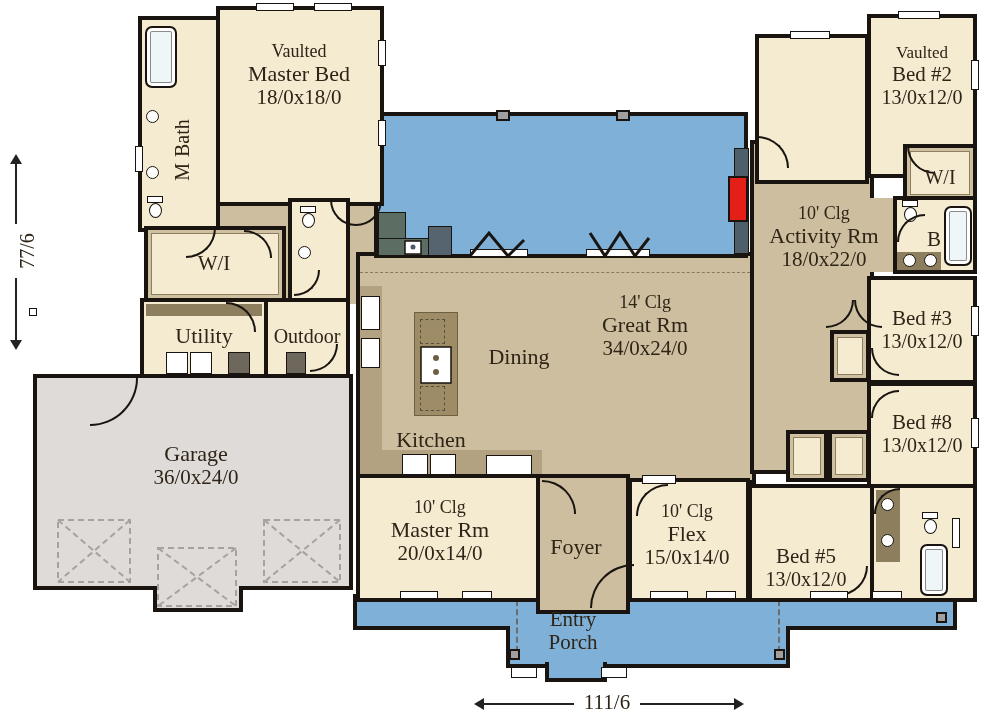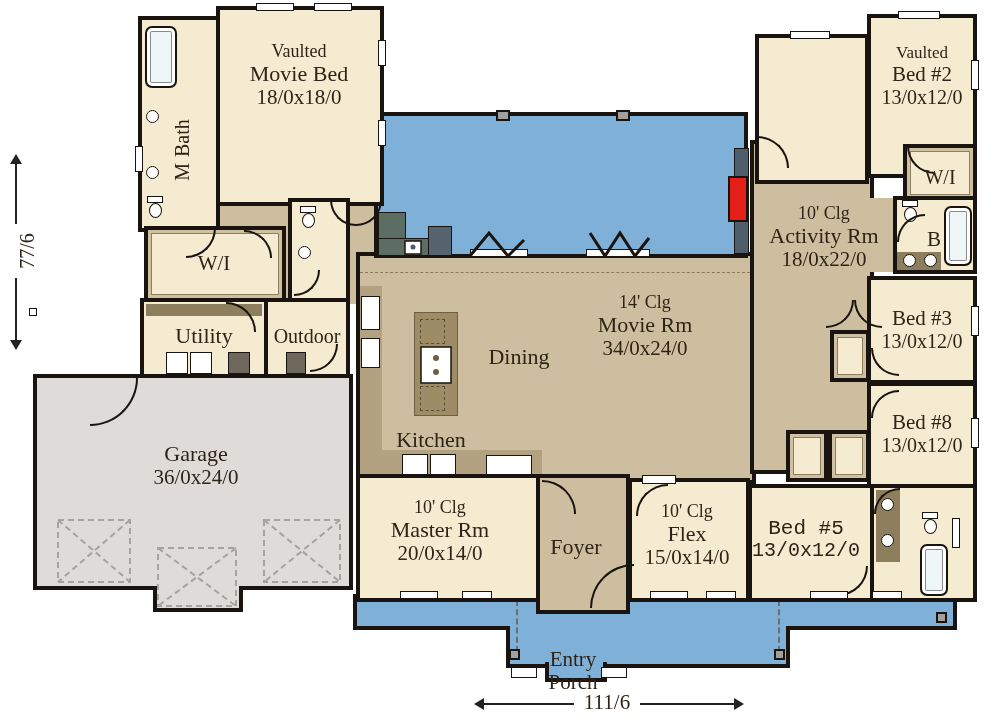--- a/index.html
+++ b/index.html
@@ -214,36 +214,36 @@
   <div class="win" style="left:400px;top:591px;width:38px;height:8px;"></div>
   <div class="win" style="left:462px;top:591px;width:30px;height:8px;"></div>
   <div class="win" style="left:650px;top:591px;width:38px;height:8px;"></div>
   <div class="win" style="left:706px;top:591px;width:30px;height:8px;"></div>
   <div class="win" style="left:810px;top:591px;width:38px;height:8px;"></div>
   <div class="win" style="left:872px;top:591px;width:30px;height:8px;"></div>
   <div class="win" style="left:952px;top:518px;width:8px;height:30px;"></div>
 
   <div class="lbl" style="left:299px;top:76px;">
     <div class="s18">Vaulted</div>
-    <div class="s22">Movie Bed</div>
+    <div class="s22">Master Bed</div>
     <div class="s21">18/0x18/0</div>
   </div>
   <div class="lbl rot" style="left:182px;top:150px;">
     <div class="s20" style="display:inline-block;margin-right:6px;">M</div><div class="s20" style="display:inline-block;">Bath</div>
   </div>
   <div class="lbl s21" style="left:214px;top:264px;">W/I</div>
   <div class="lbl s22" style="left:204px;top:336px;">Utility</div>
   <div class="lbl s20" style="left:307px;top:336px;">Outdoor</div>
   <div class="lbl" style="left:196px;top:466px;">
     <div class="s22">Garage</div>
     <div class="s21">36/0x24/0</div>
   </div>
   <div class="lbl" style="left:645px;top:327px;">
     <div class="s18">14' Clg</div>
-    <div class="s22">Movie Rm</div>
+    <div class="s22">Great Rm</div>
     <div class="s21">34/0x24/0</div>
   </div>
   <div class="lbl s22" style="left:519px;top:357px;">Dining</div>
   <div class="lbl s22" style="left:431px;top:440px;">Kitchen</div>
   <div class="lbl" style="left:922px;top:76px;">
     <div class="s17">Vaulted</div>
     <div class="s21">Bed #2</div>
     <div class="s20">13/0x12/0</div>
   </div>
   <div class="lbl s20" style="left:940px;top:177px;">W/I</div>
@@ -254,36 +254,36 @@
     <div class="s21">18/0x22/0</div>
   </div>
   <div class="lbl" style="left:922px;top:330px;">
     <div class="s21">Bed #3</div>
     <div class="s20">13/0x12/0</div>
   </div>
   <div class="lbl" style="left:922px;top:434px;">
     <div class="s21">Bed #8</div>
     <div class="s20">13/0x12/0</div>
   </div>
-  <div class="lbl" style="left:806px;top:540px;font-family:Liberation Mono, monospace;">
+  <div class="lbl" style="left:806px;top:568px;">
     <div class="s21">Bed #5</div>
     <div class="s20">13/0x12/0</div>
   </div>
   <div class="lbl" style="left:440px;top:532px;">
     <div class="s18">10' Clg</div>
     <div class="s22">Master Rm</div>
     <div class="s21">20/0x14/0</div>
   </div>
   <div class="lbl s22" style="left:576px;top:547px;">Foyer</div>
   <div class="lbl" style="left:687px;top:536px;">
     <div class="s18">10' Clg</div>
     <div class="s22">Flex</div>
     <div class="s21">15/0x14/0</div>
   </div>
-  <div class="lbl" style="left:573px;top:631px;margin-top:40px;">
+  <div class="lbl" style="left:573px;top:631px;">
     <div class="s21">Entry</div>
     <div class="s21">Porch</div>
   </div>
 
   <div class="dline" style="left:15px;top:162px;width:2px;height:62px;"></div>
   <div class="dline" style="left:15px;top:278px;width:2px;height:62px;"></div>
   <div class="ah" style="left:10px;top:154px;border-width:0 6px 10px 6px;border-color:transparent transparent #222 transparent;"></div>
   <div class="ah" style="left:10px;top:340px;border-width:10px 6px 0 6px;border-color:#222 transparent transparent transparent;"></div>
   <div class="lbl rot s20" style="left:27px;top:251px;">77/6</div>
   <div class="win" style="left:29px;top:308px;width:8px;height:8px;"></div>

